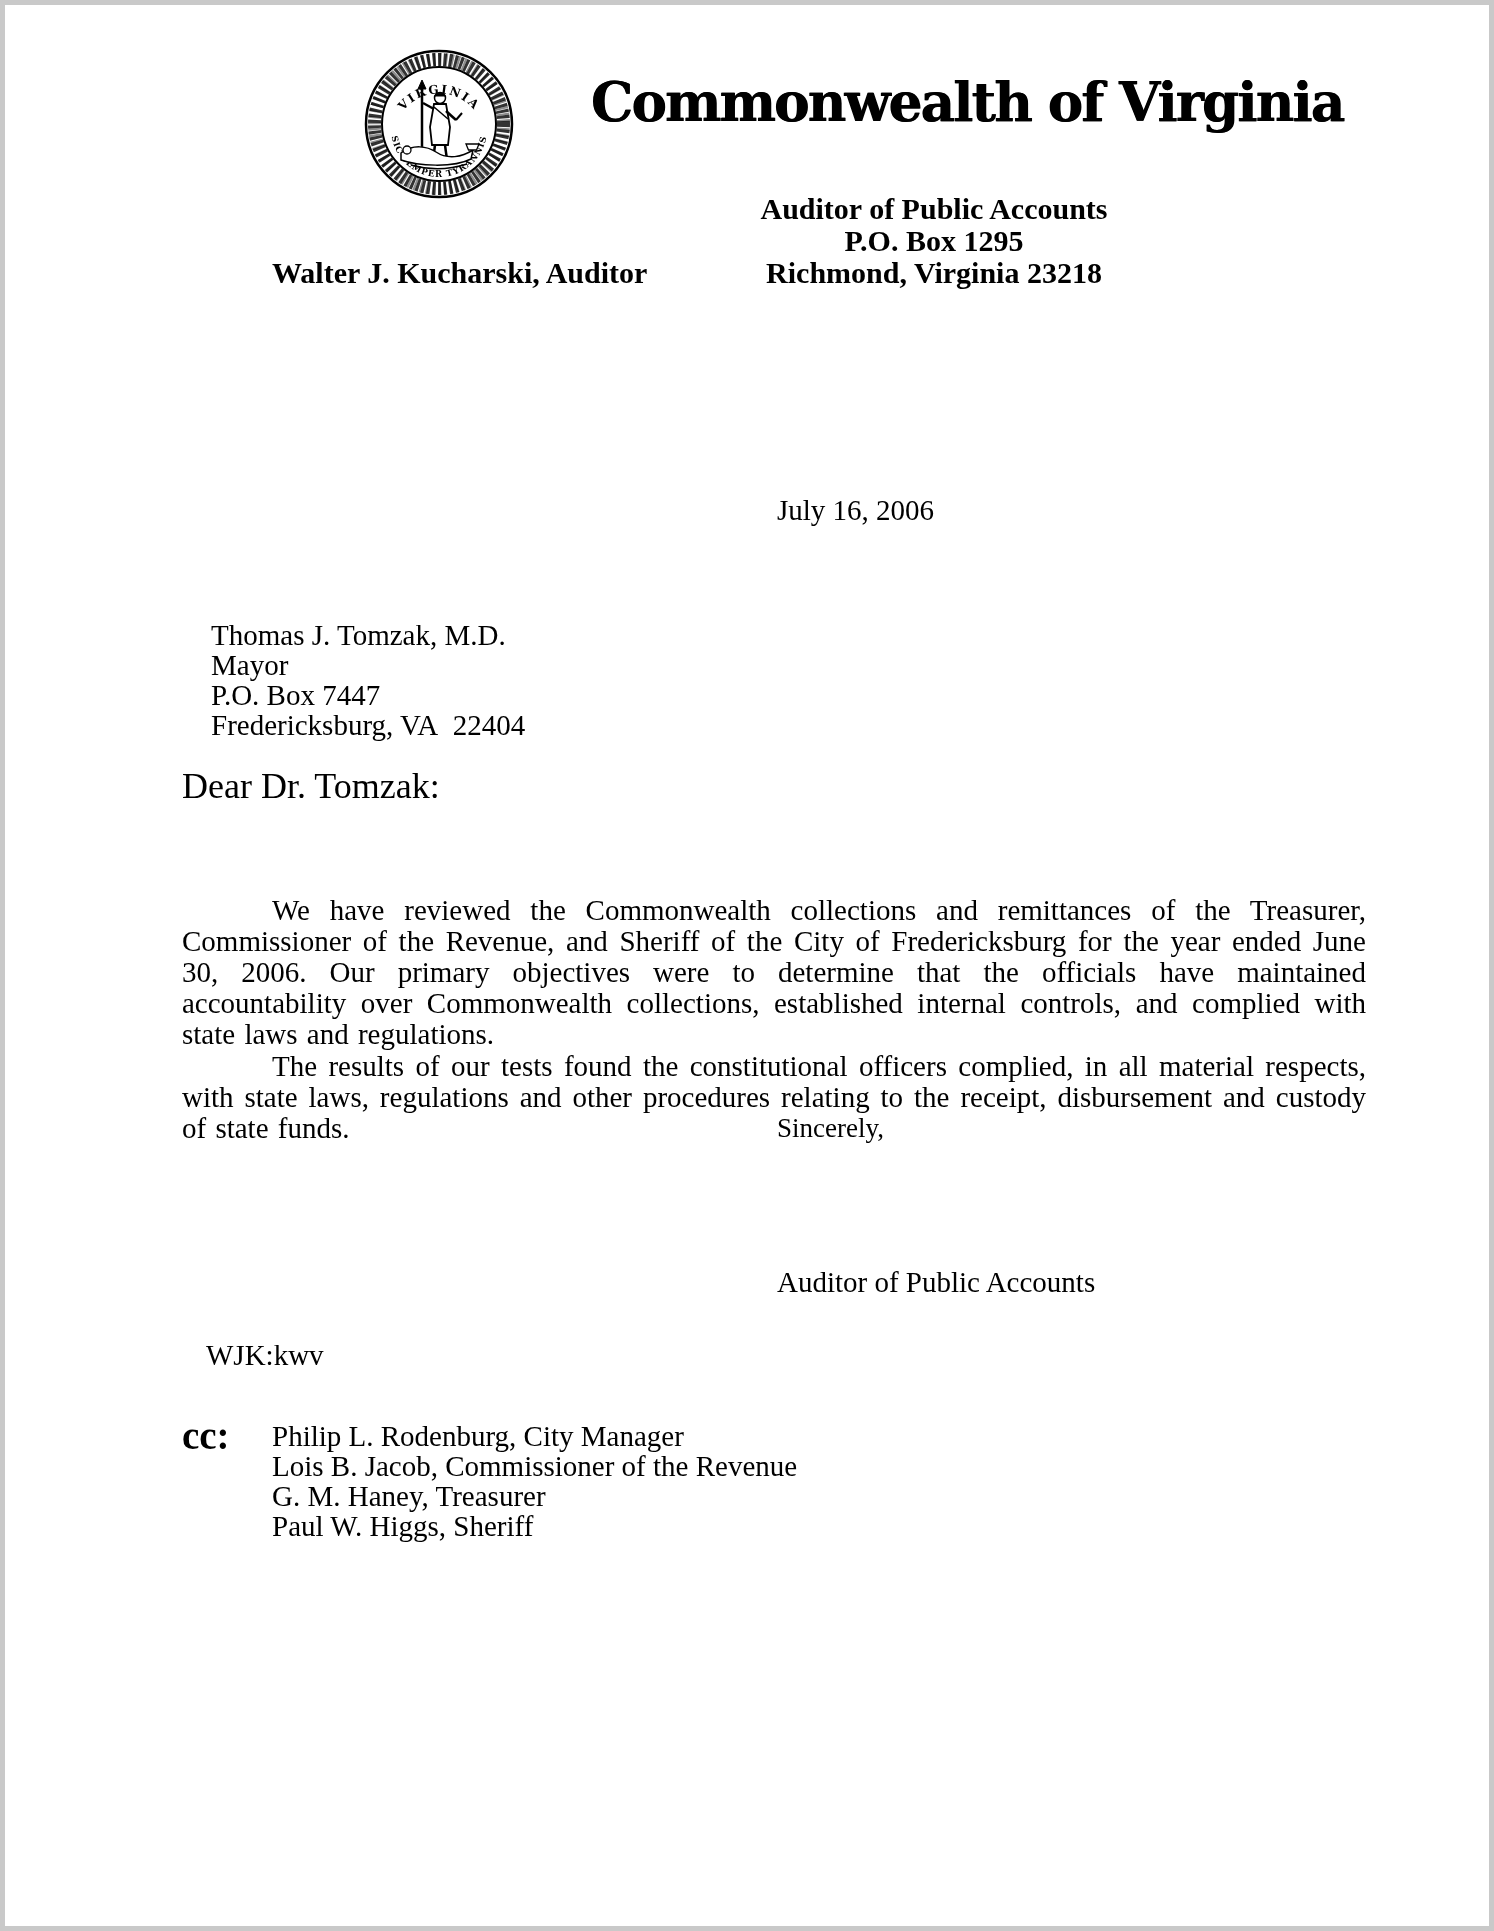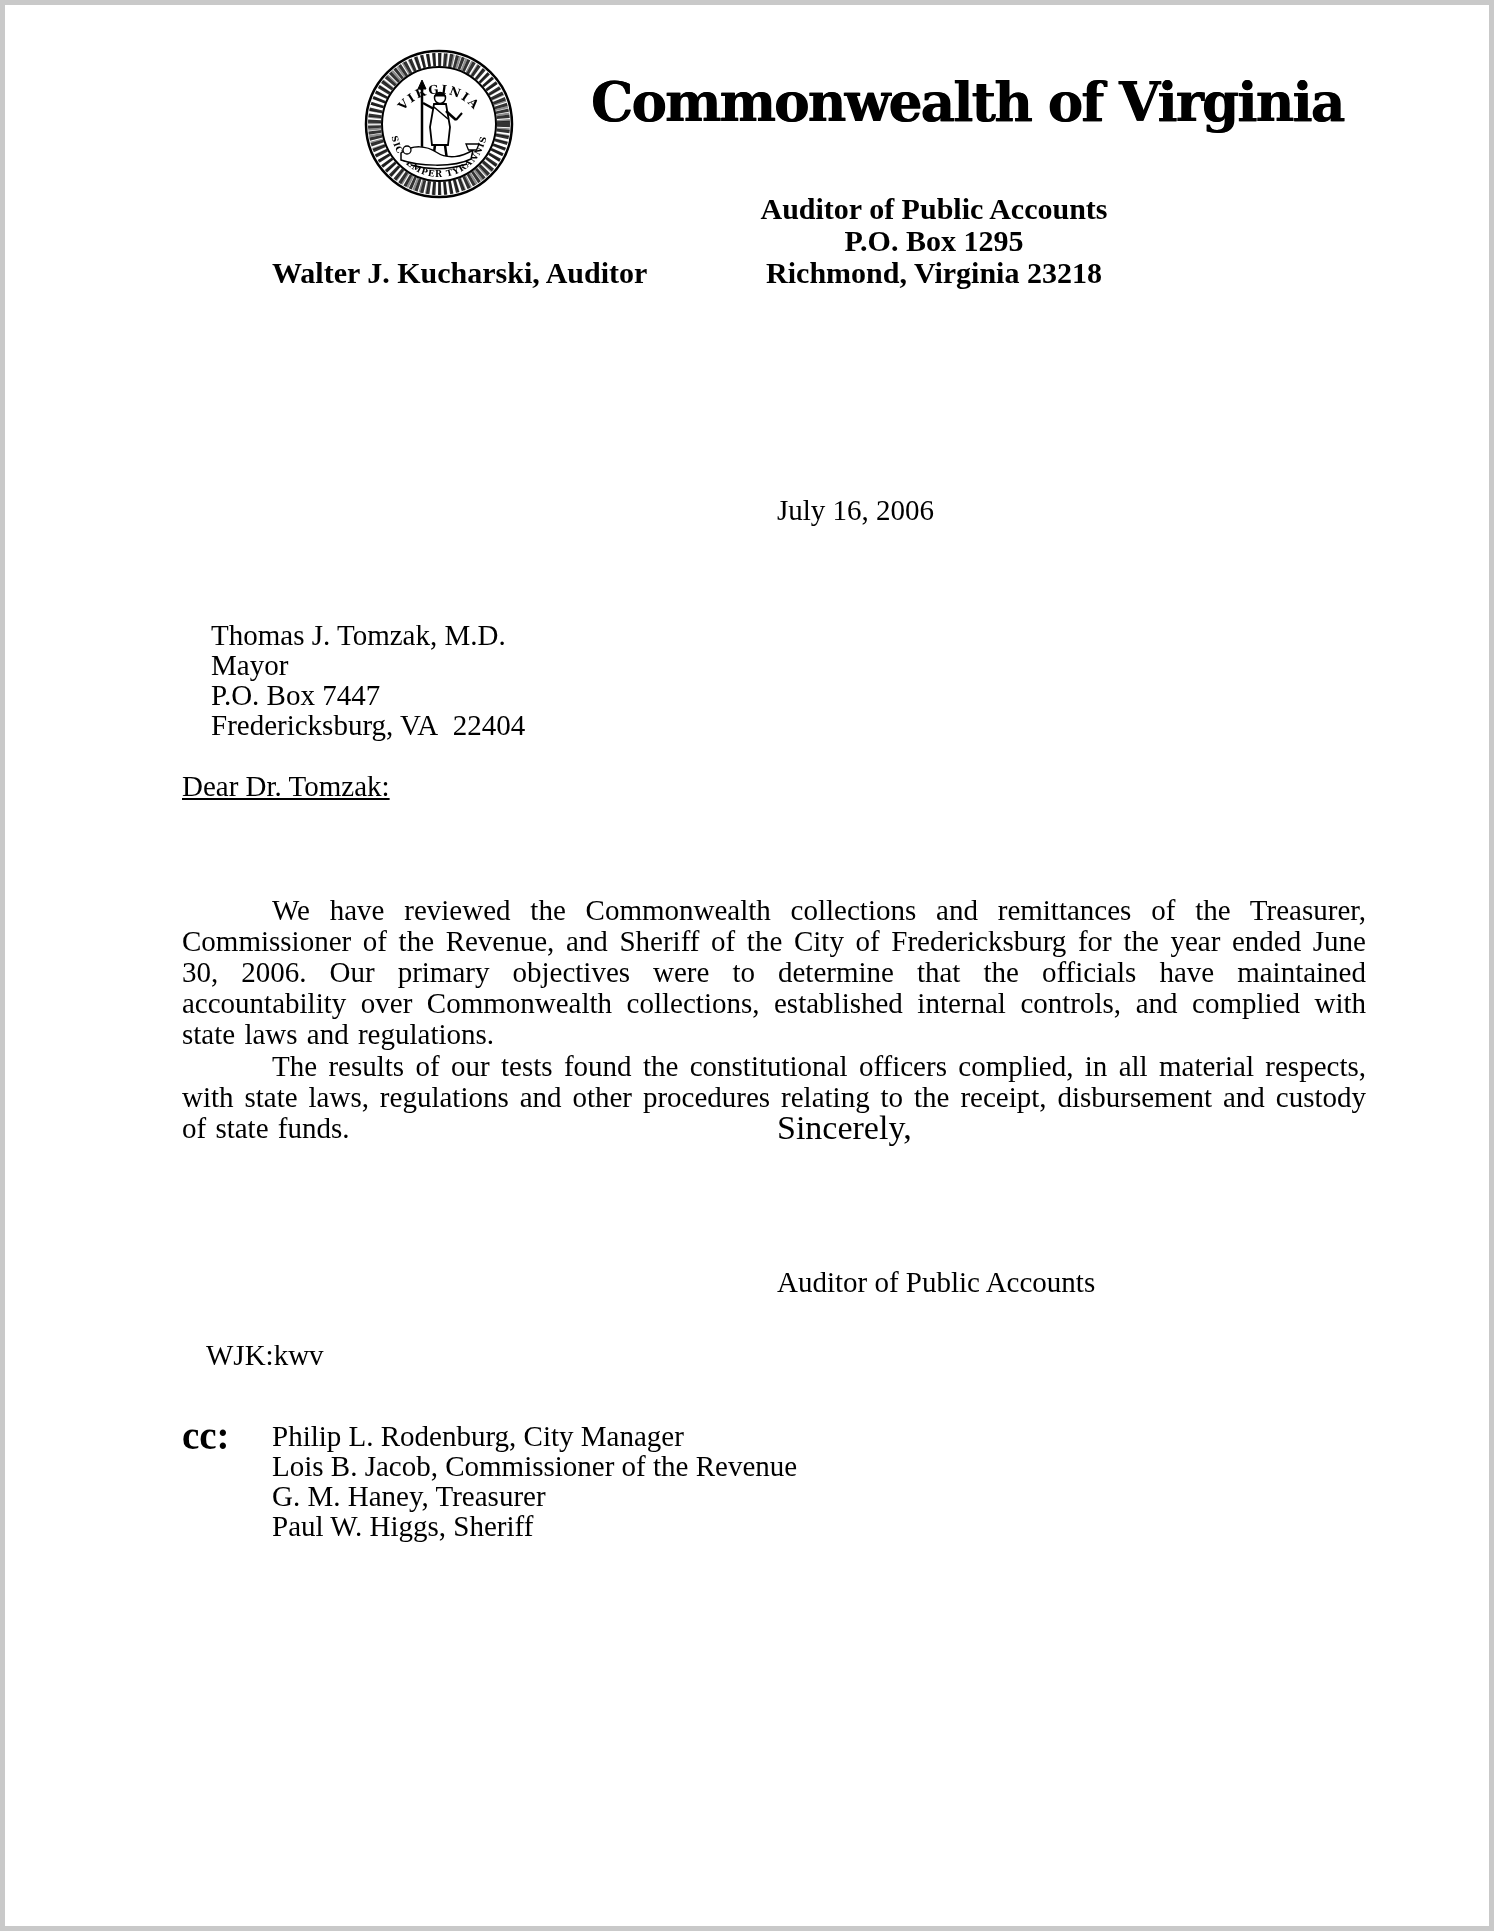--- a/index.html
+++ b/index.html
@@ -70,36 +70,35 @@
   .recipient {
     left: 177px;
     top: 615px;
     font-size: 29px;
     line-height: 30px;
     margin-left: 29px;
   }
   .salutation {
     left: 177px;
     top: 766px;
-    font-size: 29px;
+    font-size: 36px;
     line-height: 30px;
-    text-decoration: underline;
   }
   .body-par {
     left: 177px;
     width: 1184px;
     font-size: 29px;
     line-height: 31px;
     text-align: justify;
     text-indent: 90px;
     word-spacing: 2px;
   }
   .par-1 { top: 861px; }
   .par-2 { top: 1017px; }
-  .closing       { left: 772px; top: 1108px; font-size: 34px; line-height: 30px; white-space: nowrap; }
+  .closing       { left: 772px; top: 1108px; font-size: 27px; line-height: 30px; white-space: nowrap; }
   .sig-title     { left: 772px; top: 1262px; font-size: 29px; line-height: 30px; white-space: nowrap; }
   .ref-initials  { left: 177px; top: 1335px; font-size: 29px; line-height: 30px; white-space: nowrap; margin-left: 24px; }
   .cc-label      { left: 177px; top: 1416px; font-size: 39px; line-height: 30px; font-weight: bold; }
   .cc-list       { left: 267px; top: 1416px; font-size: 29px; line-height: 30px; }
 </style>
 </head>
 <body>
 
 <div class="page">
 

